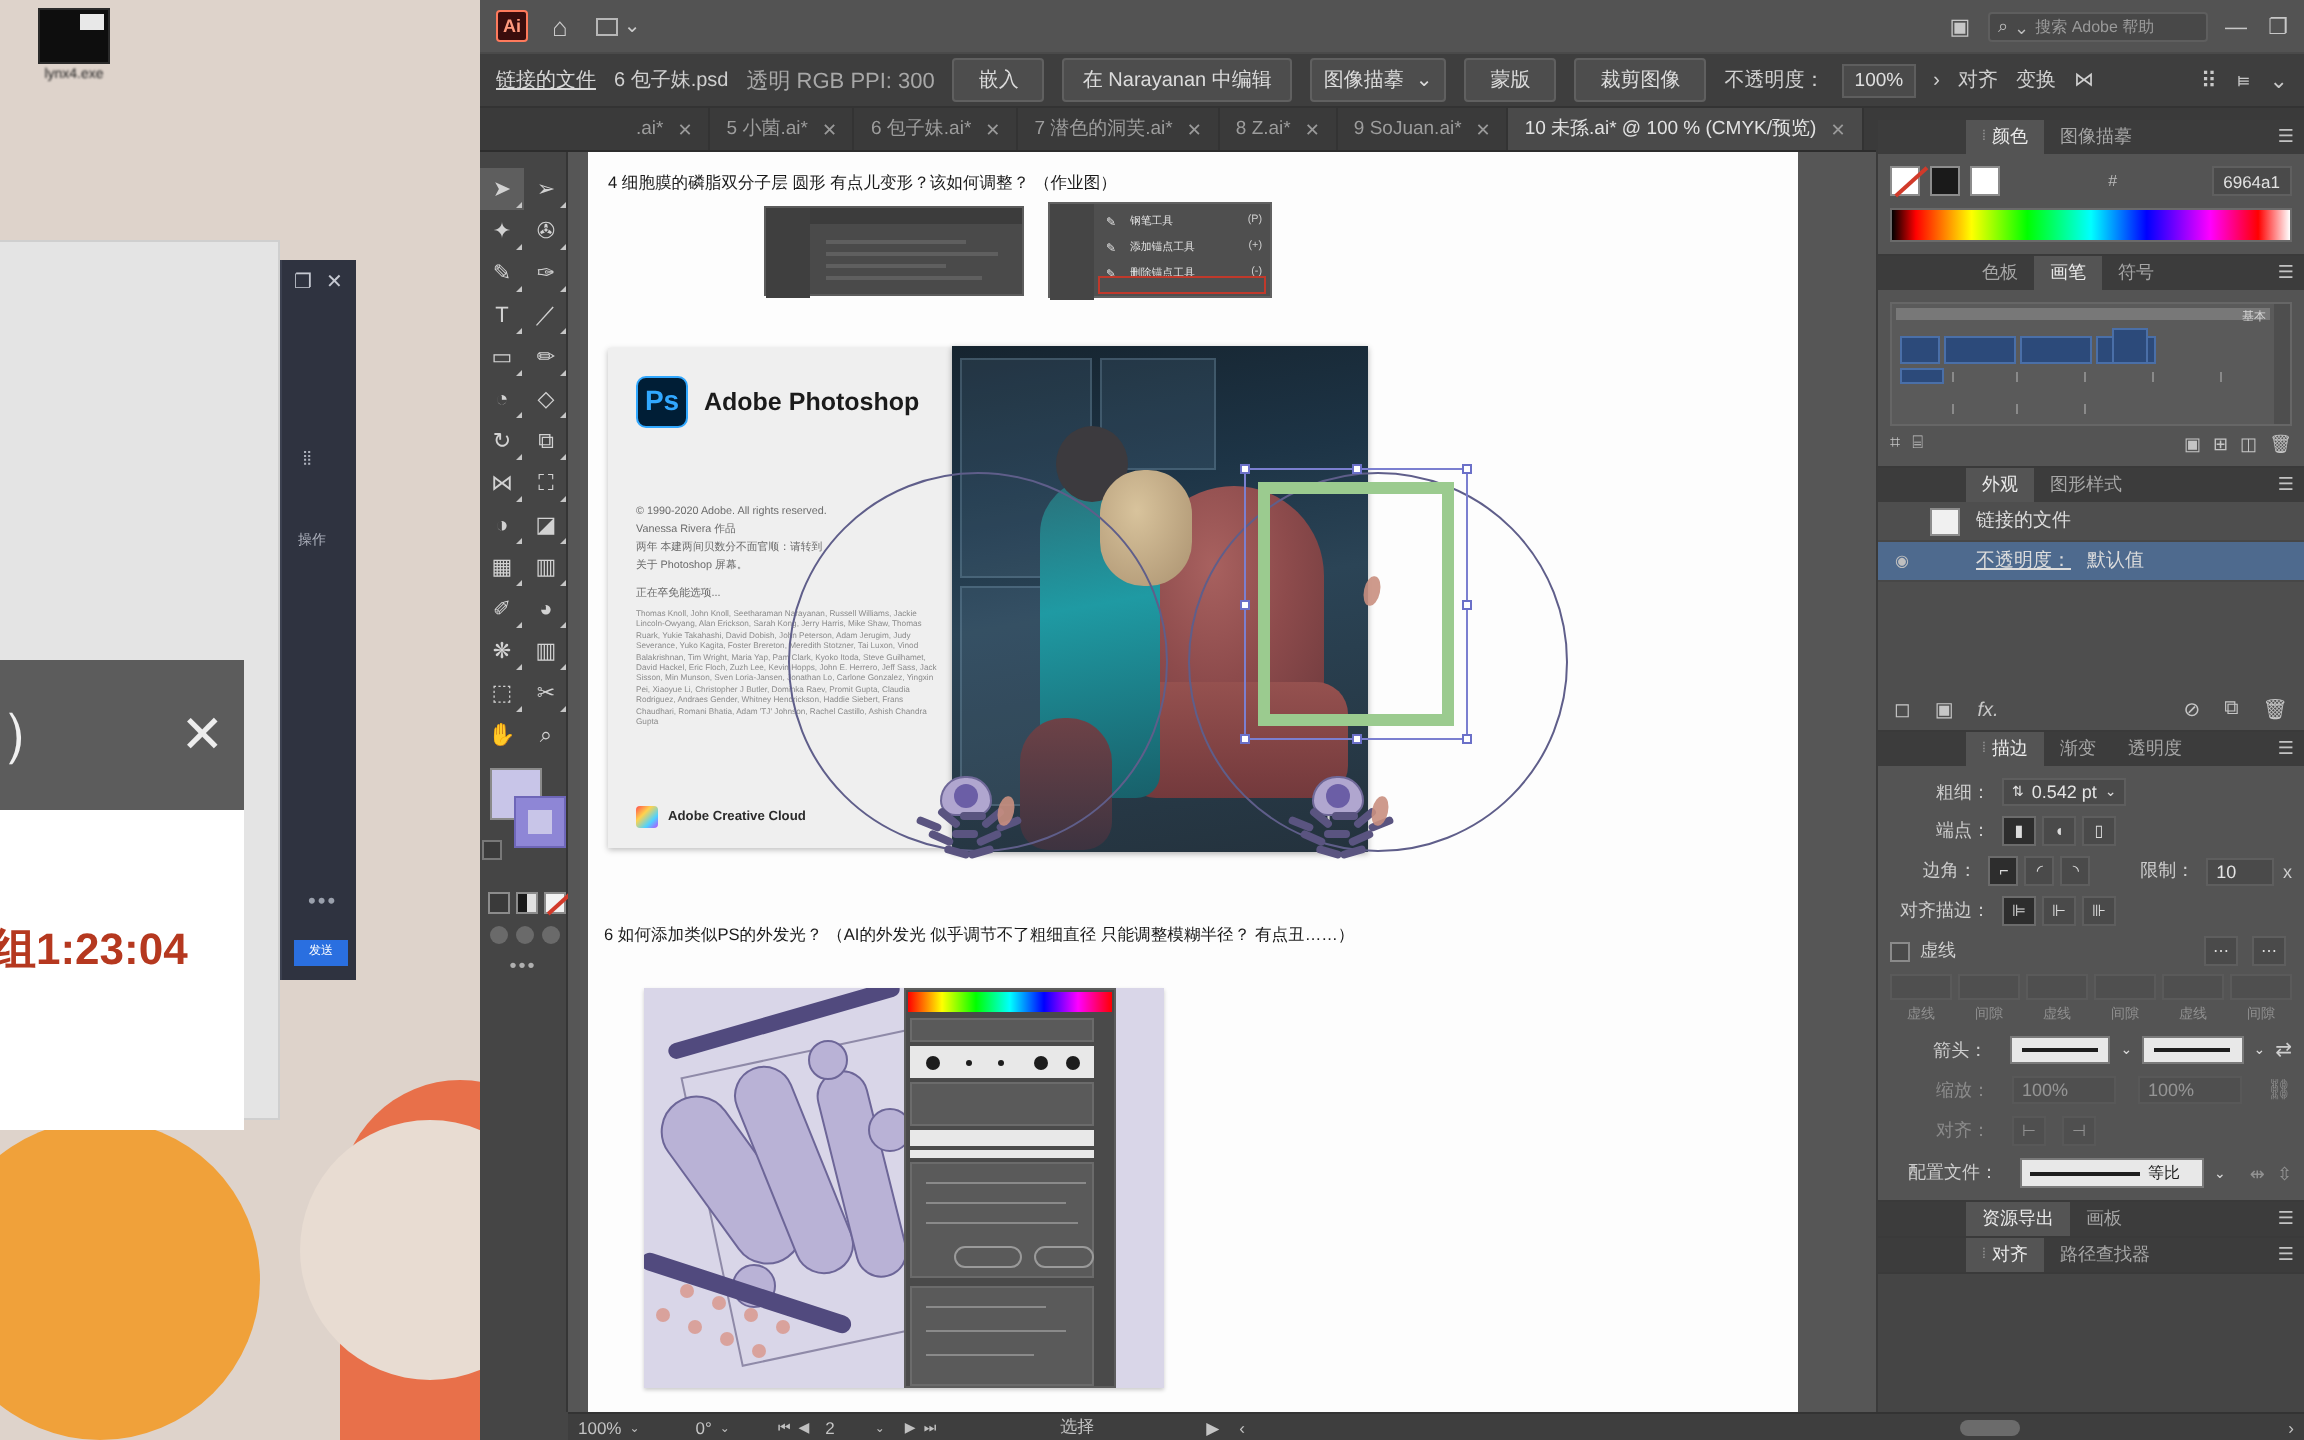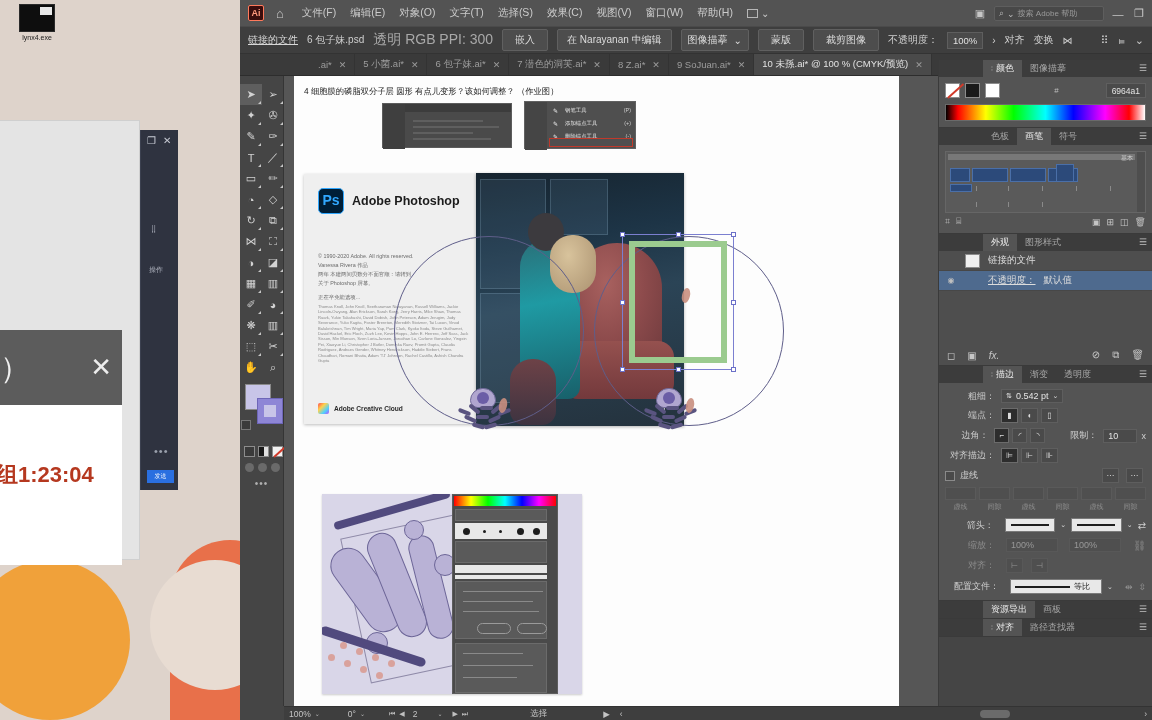--- a/index.html
+++ b/index.html
@@ -98,21 +98,21 @@
   .searchbox .s-txt { font-size:8px; color:#9a9a9a; }
   .win-btn { font-size:11px; color:#c7c7c7; width:14px; text-align:center; }
 
   
   #ctrlbar {
     height:27px; background:#3e3e3e; display:flex; align-items:center;
     gap:9px; padding:0 8px; border-bottom:1px solid #333; position:relative;
   }
   #ctrlbar .lnk { font-size:10px; color:#d8d8d8; text-decoration:underline; }
   #ctrlbar .txt { font-size:10px; color:#cfcfcf; }
-  #ctrlbar .txt.dim { color:#a8a8a8; font-size:14px; }
+  #ctrlbar .txt.dim { color:#a8a8a8; font-size:11px; }
   .cbtn {
     font-size:10px; color:#dcdcdc; background:#4d4d4d; border:1px solid #606060;
     border-radius:2px; padding:3px 12px;
   }
   .cbtn.wide { padding:3px 9px; }
   .cdrop {
     font-size:10px; color:#dcdcdc; background:#4d4d4d; border:1px solid #606060;
     border-radius:2px; padding:3px 6px; display:flex; align-items:center; gap:6px;
   }
   .opacity-field {
@@ -434,31 +434,20 @@
     <div class="dots">•••</div>
     <div id="side-send">发送</div>
   </div>
 </div>
 
 <div id="ai-window">
 
   <div id="menubar">
     <div class="ai-logo">Ai</div>
     <div class="home-ico">⌂</div>
-    <div class="menu-items">
-      <span>文件(F)</span>
-      <span>编辑(E)</span>
-      <span>对象(O)</span>
-      <span>文字(T)</span>
-      <span>选择(S)</span>
-      <span>效果(C)</span>
-      <span>视图(V)</span>
-      <span>窗口(W)</span>
-      <span>帮助(H)</span>
-    </div>
     <div style="margin-left:14px;" class="ws-btn">
       <span class="ws-grid"></span>
       <span>⌄</span>
     </div>
     <div class="mb-right">
       <span class="win-btn">▣</span>
       <div class="searchbox">
         <span class="s-ico">⌕</span>
         <span class="s-ico">⌄</span>
         <span class="s-txt">搜索 Adobe 帮助</span>
@@ -679,20 +668,21 @@
         <div class="handle" style="left:-3px; top:-3px;"></div>
         <div class="handle" style="left:53px; top:-3px;"></div>
         <div class="handle" style="right:-3px; top:-3px;"></div>
         <div class="handle" style="left:-3px; top:65px;"></div>
         <div class="handle" style="right:-3px; top:65px;"></div>
         <div class="handle" style="left:-3px; bottom:-3px;"></div>
         <div class="handle" style="left:53px; bottom:-3px;"></div>
         <div class="handle" style="right:-3px; bottom:-3px;"></div>
       </div>
 
+      <div class="q-text" style="left:8px; top:386px;">6 如何添加类似PS的外发光？ （AI的外发光 似乎调节不了粗细直径 只能调整模糊半径？ 有点丑……）</div>
 
       <div class="shot3">
         <div class="boundbox"></div>
         <div class="noodle" style="left:26px; top:48px; width:36px; height:96px; transform:rotate(-36deg);"></div>
         <div class="noodle" style="left:60px; top:36px; width:30px; height:110px; transform:rotate(-22deg);"></div>
         <div class="noodle" style="left:96px; top:40px; width:26px; height:106px; transform:rotate(-14deg);"></div>
         <div class="noodle" style="left:82px; top:26px; width:20px; height:20px; border-radius:50%;"></div>
         <div class="noodle" style="left:112px; top:60px; width:22px; height:22px; border-radius:50%;"></div>
         <div class="noodle" style="left:44px; top:138px; width:22px; height:22px; border-radius:50%;"></div>
         <div class="bar" style="left:-4px; top:148px; width:110px; height:9px; transform:rotate(18deg);"></div>

